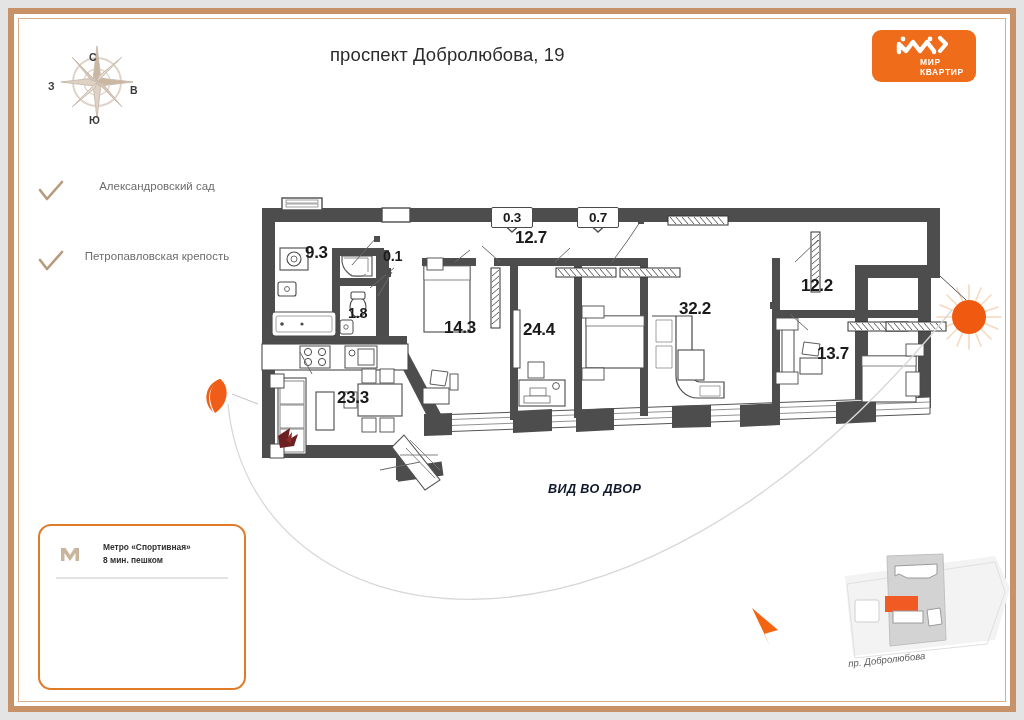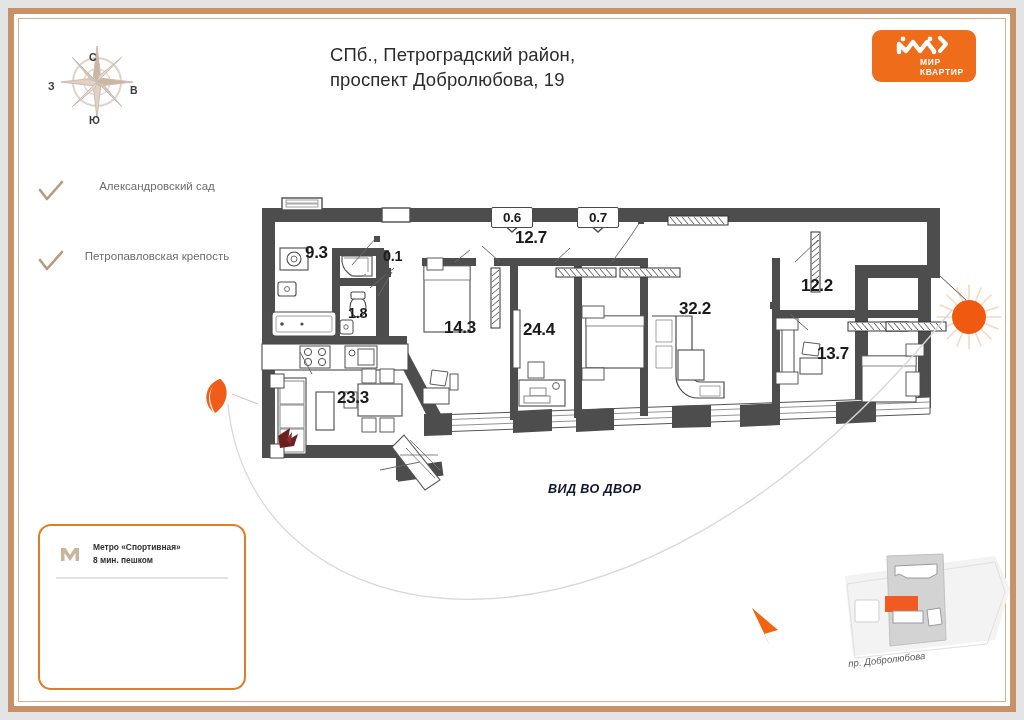--- a/index.html
+++ b/index.html
@@ -90,21 +90,21 @@
   
   .info-card {
     position: absolute;
     left: 38px; top: 524px;
     width: 208px; height: 166px;
     border: 2px solid #e07b28;
     border-radius: 13px;
     background: #fff;
     padding: 10px 14px;
   }
-  .metro-row { display:flex; align-items:center; gap:9px; padding: 4px 0 9px 2px; }
+  .metro-row { display:flex; align-items:center; gap:19px; padding: 4px 0 9px 2px; }
   .metro-icon { width: 28px; height: 28px; flex: none; }
   .metro-txt { font-size: 8.4px; color: #303030; line-height: 13px; font-weight: bold; }
   .divider { height:1px; background:#e2e2e2; margin: 0 2px; }
   .area-row {
     display:flex; align-items:center; justify-content:space-between;
     padding: 10px 4px 10px 6px;
   }
   .area-lbl { font-size: 9.6px; color:#3d3d3d; line-height:13px; font-weight:bold; width:62px; text-align:center;}
   .area-val { font-size: 21px; font-weight: bold; color:#1d1d1d; letter-spacing:-0.4px;}
   .area-val sup { font-size: 10px; vertical-align: super; }
@@ -158,21 +158,20 @@
 </head>
 <body>
 
 <div class="frame-outer">
   <div class="frame-inner"></div>
 </div>
 
 <div class="stage">
 
   <div class="title">
-    <span>СПб., Петроградский район,</span>
     <span class="l2">проспект Добролюбова, 19</span>
   </div>
 
   <div class="logo">
     <svg class="logo-mark" viewBox="0 0 62 20">
       <path d="M6 17 L6 9 L13 16 L20 7 L27 16 L34 7 L41 16 L41 17" fill="none" stroke="#fff" stroke-width="4.4" stroke-linecap="round" stroke-linejoin="round"></path>
       <path d="M47 16 L53 9 L47 3" fill="none" stroke="#fff" stroke-width="4.2" stroke-linecap="round" stroke-linejoin="round"></path>
       <circle cx="10" cy="4" r="2.4" fill="#fff"></circle>
       <circle cx="37" cy="4" r="2.4" fill="#fff"></circle>
     </svg>
@@ -482,21 +481,21 @@
   <div class="room-num sm" style="left:383px; top:248px;">0.1</div>
   <div class="room-num sm" style="left:348px; top:305px;">1.8</div>
   <div class="room-num" style="left:337px; top:388px;">23.3</div>
   <div class="room-num" style="left:444px; top:318px;">14.3</div>
   <div class="room-num" style="left:515px; top:228px;">12.7</div>
   <div class="room-num" style="left:523px; top:320px;">24.4</div>
   <div class="room-num" style="left:679px; top:299px;">32.2</div>
   <div class="room-num" style="left:801px; top:276px;">12.2</div>
   <div class="room-num" style="left:817px; top:344px;">13.7</div>
 
-  <div class="badge" style="left:491px; top:207px;">0.6</div>
+  <div class="badge" style="left:491px; top:207px;">0.3</div>
   <div class="badge" style="left:577px; top:207px;">0.7</div>
 
   <div class="yard-text">ВИД ВО ДВОР</div>
 
   <div class="minimap">
     <svg width="165" height="140" viewBox="0 0 165 140">
       <path d="M0,28 L150,8 L165,40 L150,92 L8,108 Z" fill="#f3f3f3"></path>
       <path d="M2,36 L150,14 L160,44 L142,96 L10,110 Z" fill="none" stroke="#e0e0e0" stroke-width="1"></path>
       <rect x="10" y="52" width="24" height="22" rx="2" fill="#fff" stroke="#cfcfcf" stroke-width="1"></rect>
       <path d="M42,8 L98,6 L101,92 L45,98 Z" fill="#d3d3d3" stroke="#c0c0c0" stroke-width="1"></path>

